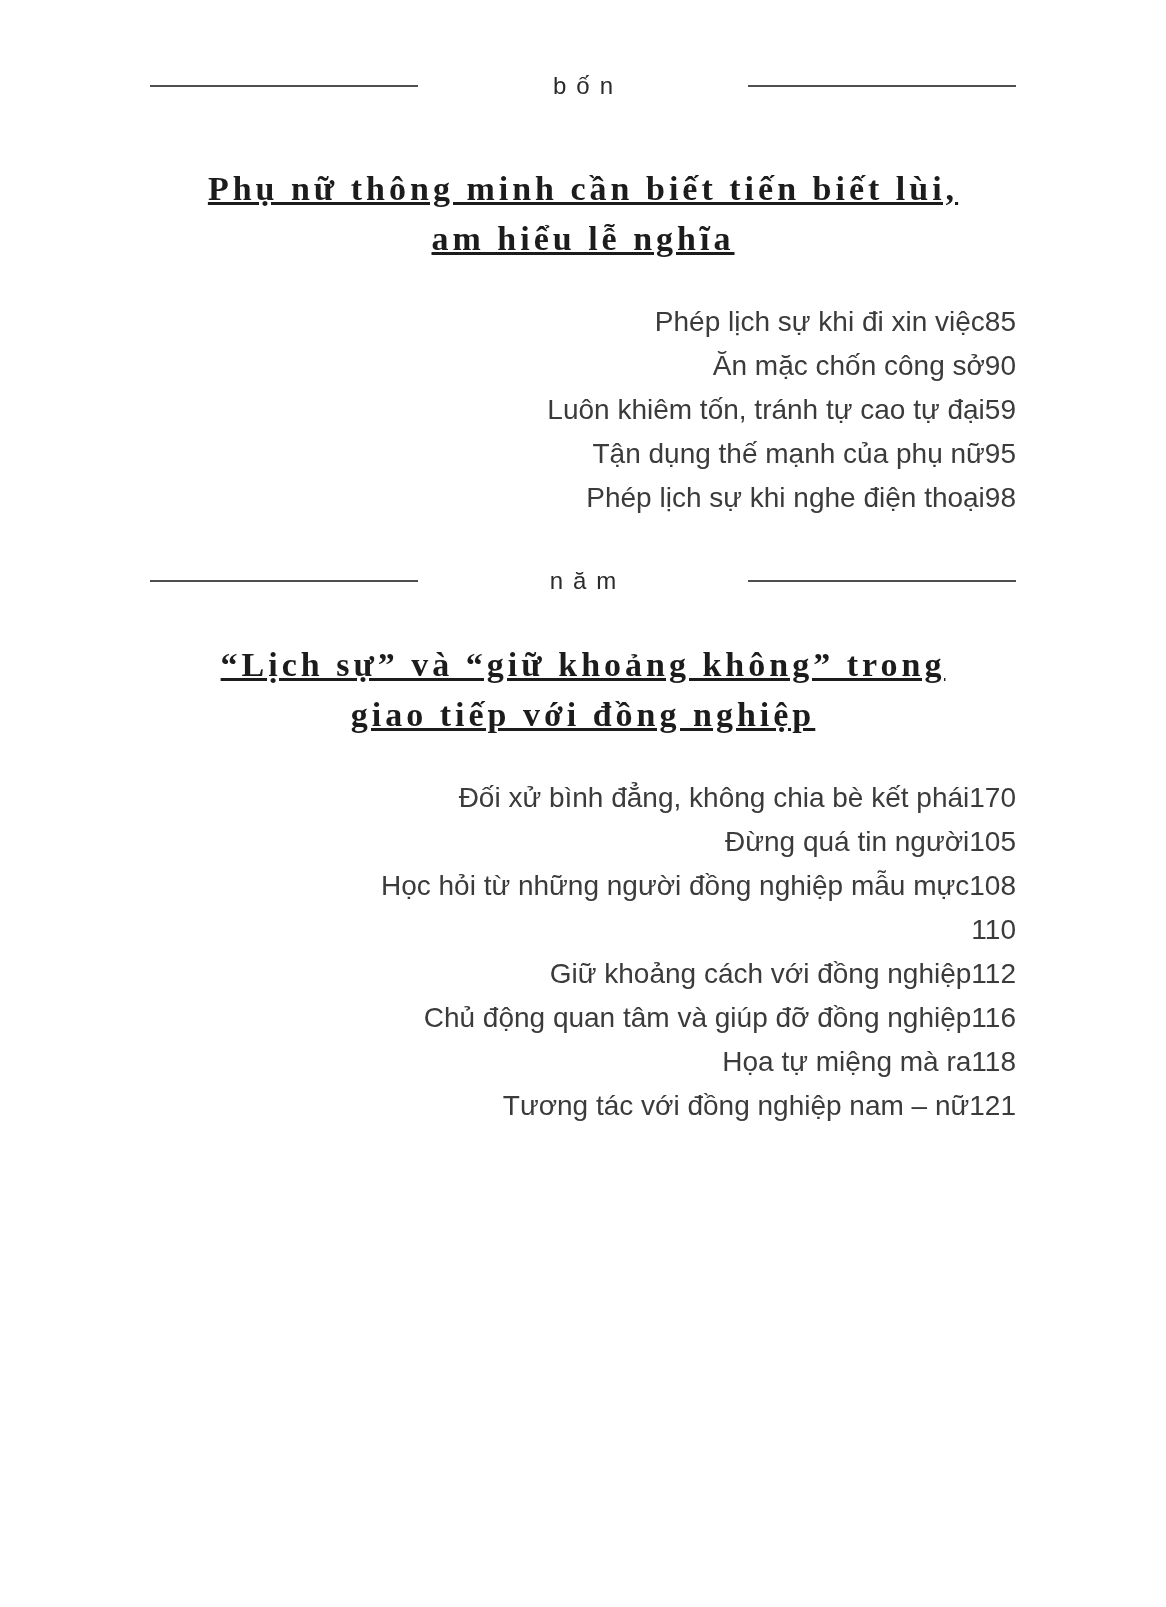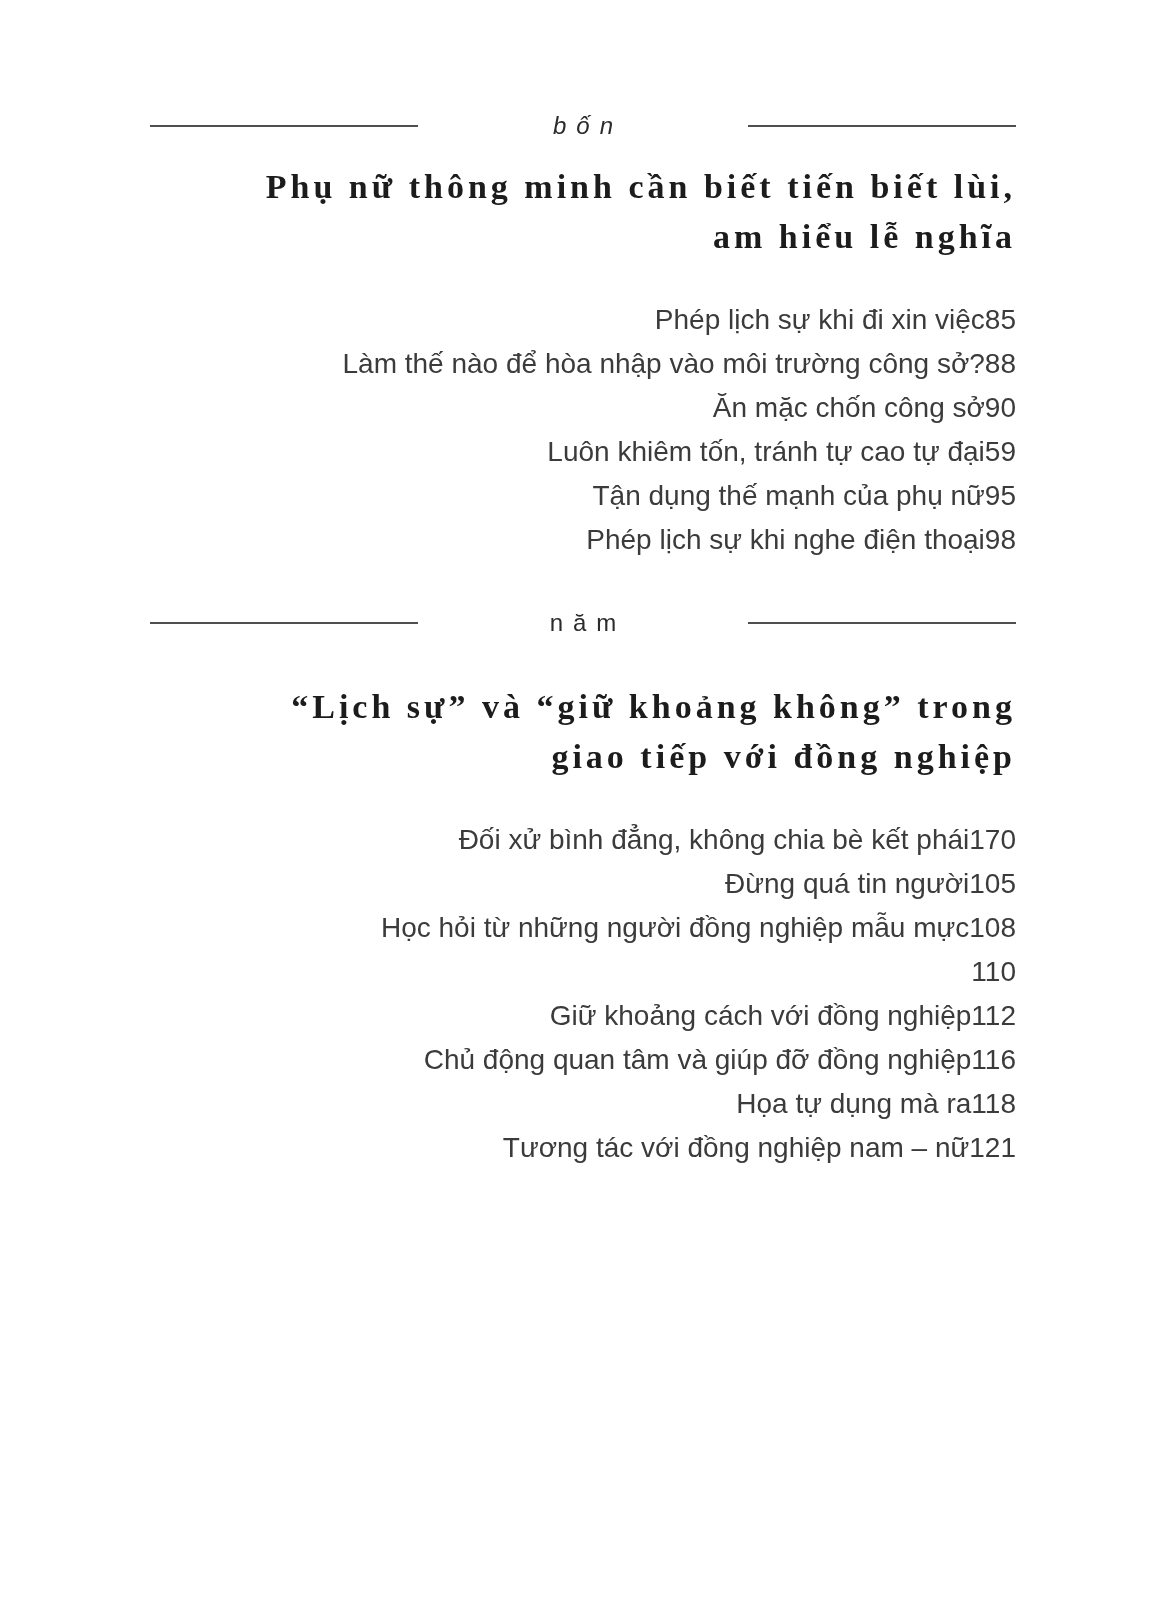--- a/index.html
+++ b/index.html
@@ -16,48 +16,49 @@
     left: 150px;
     top: 0;
     width: 866px;
   }
   
   .section-header {
     display: flex;
     align-items: center;
     height: 36px;
   }
-  .section-header.first { margin-top: 108px; font-style: italic; }
+  .section-header.first { margin-top: 68px; }
   .section-header.second { margin-top: 43px; }
   .rule {
     flex: 1;
     height: 2px;
     background: #4f4f4f;
   }
   .section-number {
     width: 330px;
     flex: 0 0 330px;
     text-align: center;
     font-family: "Liberation Sans", sans-serif;
     font-size: 24px;
     letter-spacing: 10px;
     padding-left: 10px; 
     color: #2b2b2b;
     box-sizing: border-box;
   }
   
   .chapter-title {
-    margin: 18px 0 0 0;
+    margin: 60px 0 0 0;
     font-family: "Liberation Serif", "DejaVu Serif", serif;
     font-weight: 700;
     font-size: 34px;
     line-height: 50px;
     letter-spacing: 4px;
-    text-align: right;
+    text-align: center;
     color: #1c1c1c;
+    text-decoration: underline;
   }
   .chapter-title.second { margin-top: 41px; }
   .title-line { display: block; }
   
   .toc-list {
     margin-top: 36px;
     font-size: 28px;
     color: #3b3b3b;
   }
   .toc-row {
@@ -84,24 +85,20 @@
 
       <h1 class="chapter-title">
         <span class="title-line">Phụ nữ thông minh cần biết tiến biết lùi,</span>
         <span class="title-line">am hiểu lễ nghĩa</span>
       </h1>
 
       <div class="toc-list">
         <div class="toc-row">
           <span class="toc-title">Phép lịch sự khi đi xin việc</span>
           <span class="toc-page">85</span>
-        </div>
-        <div class="toc-row">
-          <span class="toc-title">Làm thế nào để hòa nhập vào môi trường công sở?</span>
-          <span class="toc-page">88</span>
         </div>
         <div class="toc-row">
           <span class="toc-title">Ăn mặc chốn công sở</span>
           <span class="toc-page">90</span>
         </div>
         <div class="toc-row">
           <span class="toc-title">Luôn khiêm tốn, tránh tự cao tự đại</span>
           <span class="toc-page">59</span>
         </div>
         <div class="toc-row">
@@ -145,21 +142,21 @@
         </div>
         <div class="toc-row">
           <span class="toc-title">Giữ khoảng cách với đồng nghiệp</span>
           <span class="toc-page">112</span>
         </div>
         <div class="toc-row">
           <span class="toc-title">Chủ động quan tâm và giúp đỡ đồng nghiệp</span>
           <span class="toc-page">116</span>
         </div>
         <div class="toc-row">
-          <span class="toc-title">Họa tự dụng mà ra</span>
+          <span class="toc-title">Họa tự miệng mà ra</span>
           <span class="toc-page">118</span>
         </div>
         <div class="toc-row">
           <span class="toc-title">Tương tác với đồng nghiệp nam – nữ</span>
           <span class="toc-page">121</span>
         </div>
       </div>
     </div>
 
   </div>

